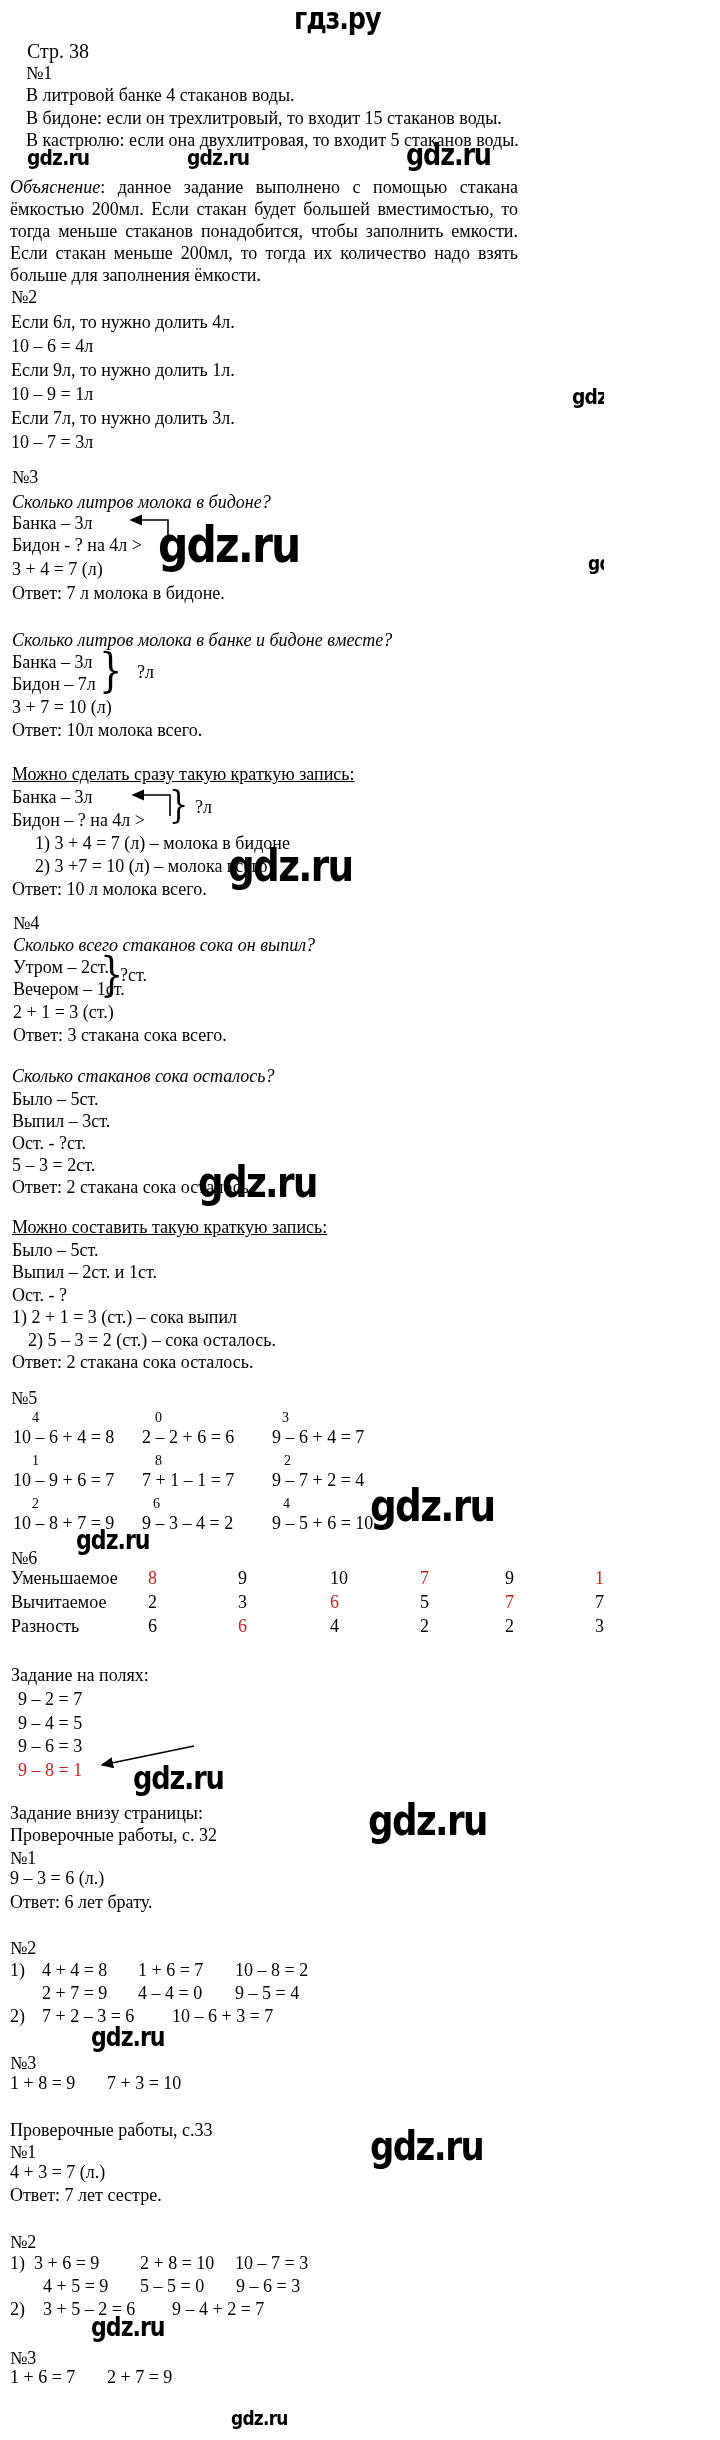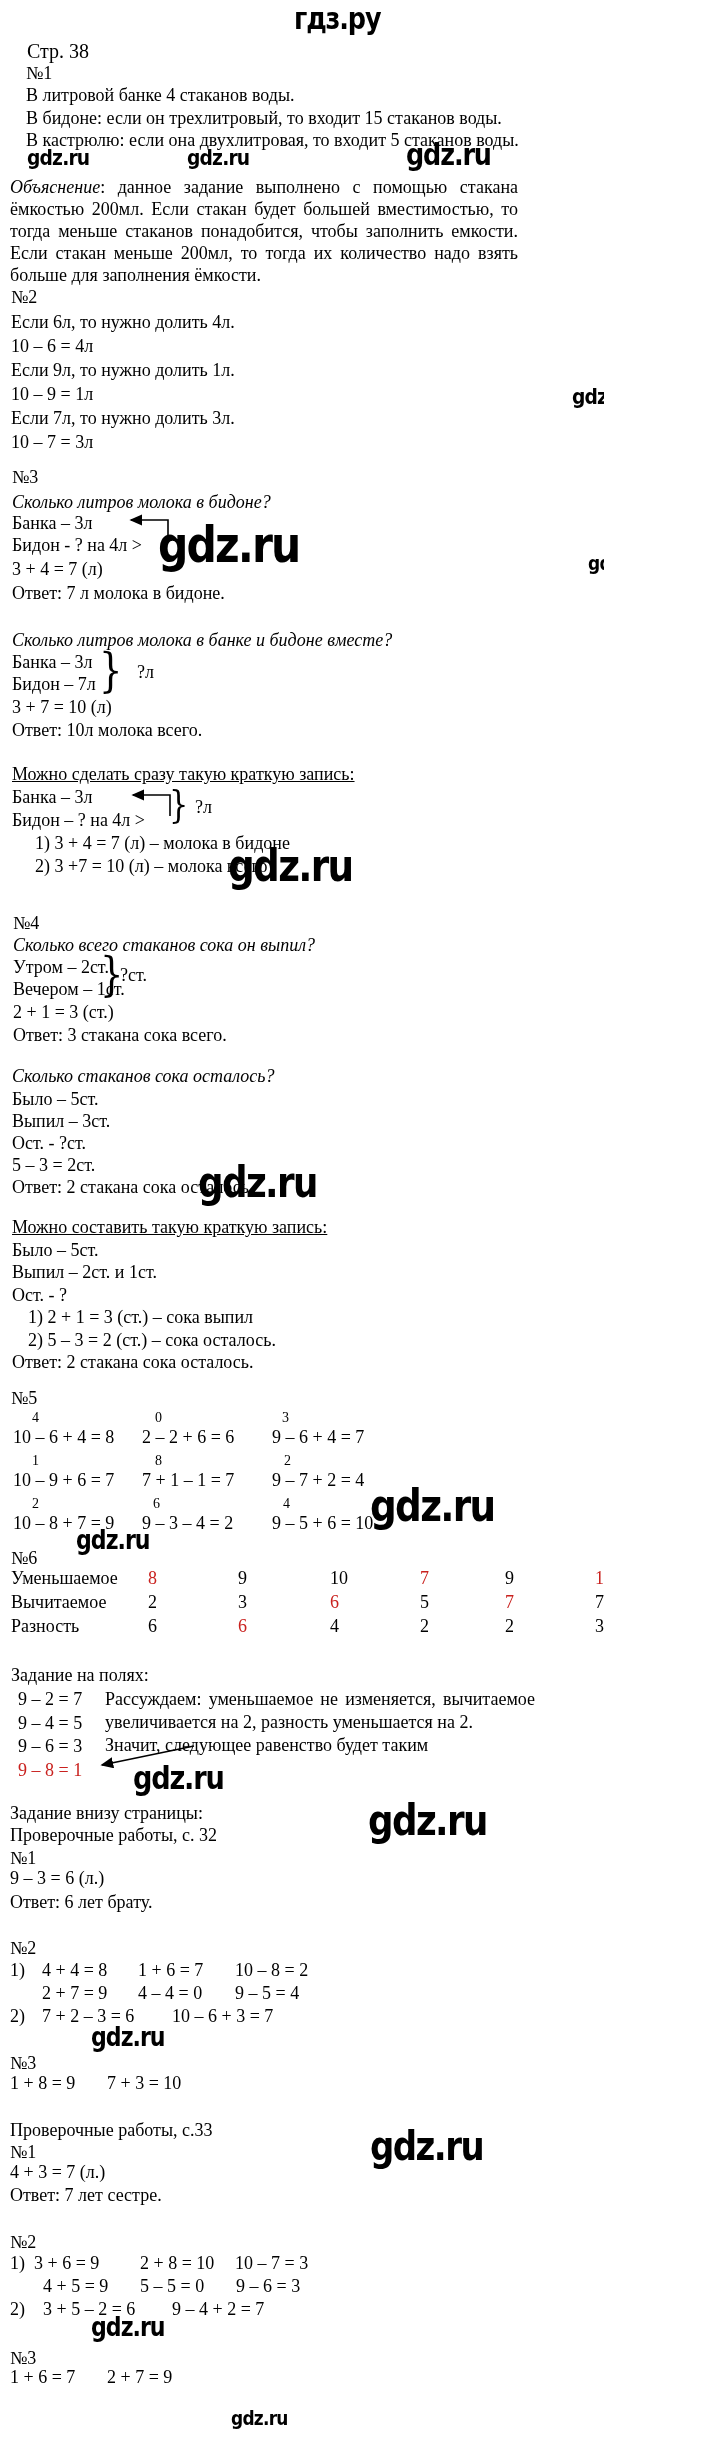--- a/index.html
+++ b/index.html
@@ -98,20 +98,21 @@
   </div>
   <div class="brace" style="left:99px;top:647px;font-size:46px">}</div>
   <div class="sec" style="left:137px;top:662px">?л</div>
 
   <div class="sec" style="left:12px;top:763px;line-height:23px">
     <div class="u">Можно сделать сразу такую краткую запись:</div>
     <div>Банка – 3л</div>
     <div>Бидон – ? на 4л &gt;</div>
     <div style="margin-left:23px">1) 3 + 4 = 7 (л) – молока в бидоне</div>
     <div style="margin-left:23px">2) 3 +7 = 10 (л) – молока всего</div>
+    <div>Ответ: 10 л молока всего.</div>
   </div>
   <div class="fig" style="left:120px;top:785px">
     <svg width="60" height="40">
       <defs>
           <marker id="ah2" markerWidth="9" markerHeight="8" refX="7" refY="3.5" orient="auto">
             <path d="M0 0 L8 3.5 L0 7 z"></path>
           </marker>
         </defs>
       <path d="M50 31 L50 10 L13 10" fill="none" stroke="#000" stroke-width="1.6" marker-end="url(#ah2)"></path>
     </svg>
@@ -137,21 +138,21 @@
     <div>Ост. - ?ст.</div>
     <div>5 – 3 = 2ст.</div>
     <div>Ответ: 2 стакана сока осталось.</div>
   </div>
 
   <div class="sec" style="left:12px;top:1216px;line-height:22.5px">
     <div class="u">Можно составить такую краткую запись:</div>
     <div>Было – 5ст.</div>
     <div>Выпил – 2ст. и 1ст.</div>
     <div>Ост. - ?</div>
-    <div style="margin-left:16px">1) 2 + 1 = 3 (ст.) – сока выпил</div>
+    <div style="">1) 2 + 1 = 3 (ст.) – сока выпил</div>
     <div style="margin-left:16px">2) 5 – 3 = 2 (ст.) – сока осталось.</div>
     <div>Ответ: 2 стакана сока осталось.</div>
   </div>
 
   <div class="sec" style="left:11px;top:1388px;width:700px">
     <div class="b" style="height:22px">№5</div>
     <div class="row" style="height:43px">
       <span class="hint" style="left:21px">4</span>
       <span class="hint" style="left:144px">0</span>
       <span class="hint" style="left:271px">3</span>
@@ -210,24 +211,20 @@
 
   <div class="sec" style="left:11px;top:1665px;width:700px">
     <div class="b" style="height:23px">Задание на полях:</div>
     <div class="row" style="height:100px">
       <div style="position:absolute;left:7px;top:0;line-height:23.5px">
         <div>9 – 2 = 7</div>
         <div>9 – 4 = 5</div>
         <div>9 – 6 = 3</div>
         <div class="red">9 – 8 = 1</div>
       </div>
-      <div style="position:absolute;left:94px;top:0;width:430px;line-height:23px">
-        <div class="j">Рассуждаем: уменьшаемое не изменяется, вычитаемое увеличивается на 2, разность уменьшается на 2.</div>
-        <div>Значит, следующее равенство будет таким</div>
-      </div>
     </div>
   </div>
   <div class="fig" style="left:88px;top:1738px">
     <svg width="112" height="36">
       <defs>
           <marker id="ah3" markerWidth="9" markerHeight="8" refX="7" refY="3.5" orient="auto">
             <path d="M0 0 L8 3.5 L0 7 z"></path>
           </marker>
         </defs>
       <path d="M106 8 L14 27" fill="none" stroke="#000" stroke-width="1.6" marker-end="url(#ah3)"></path>

